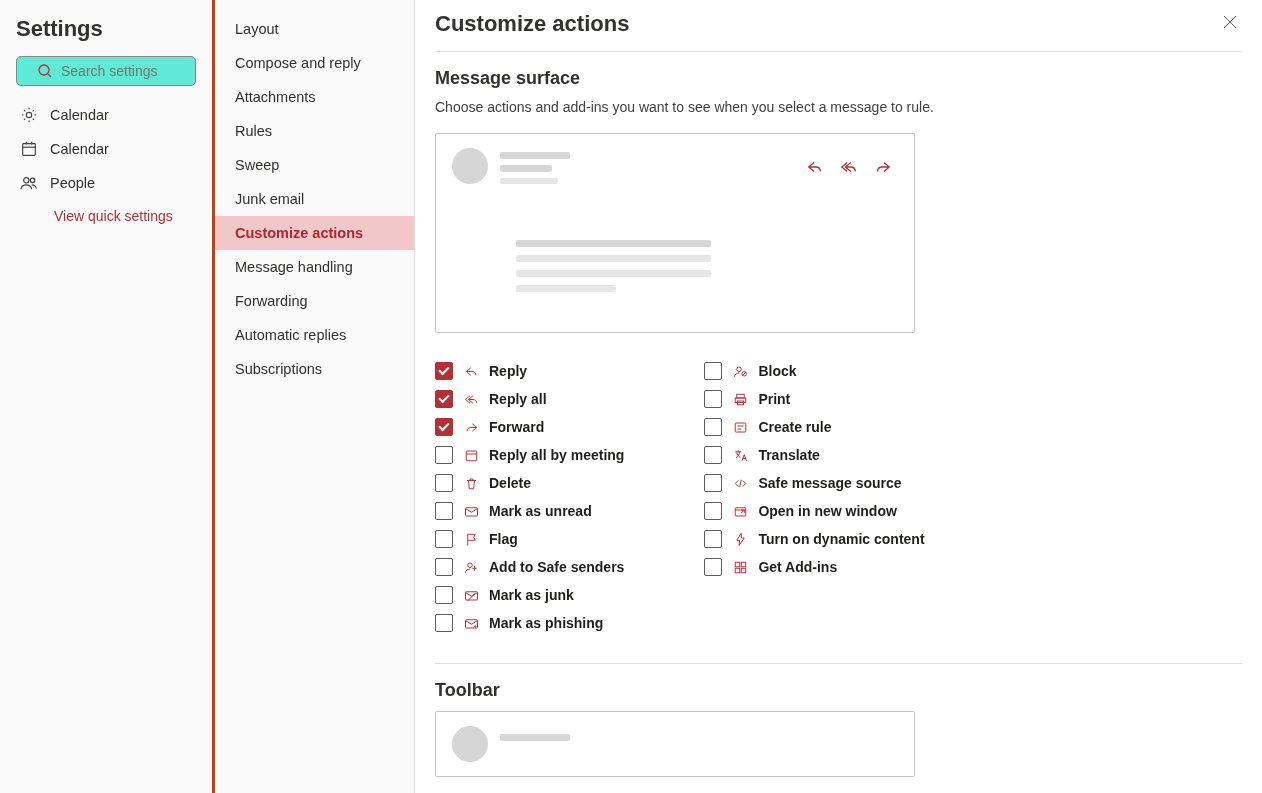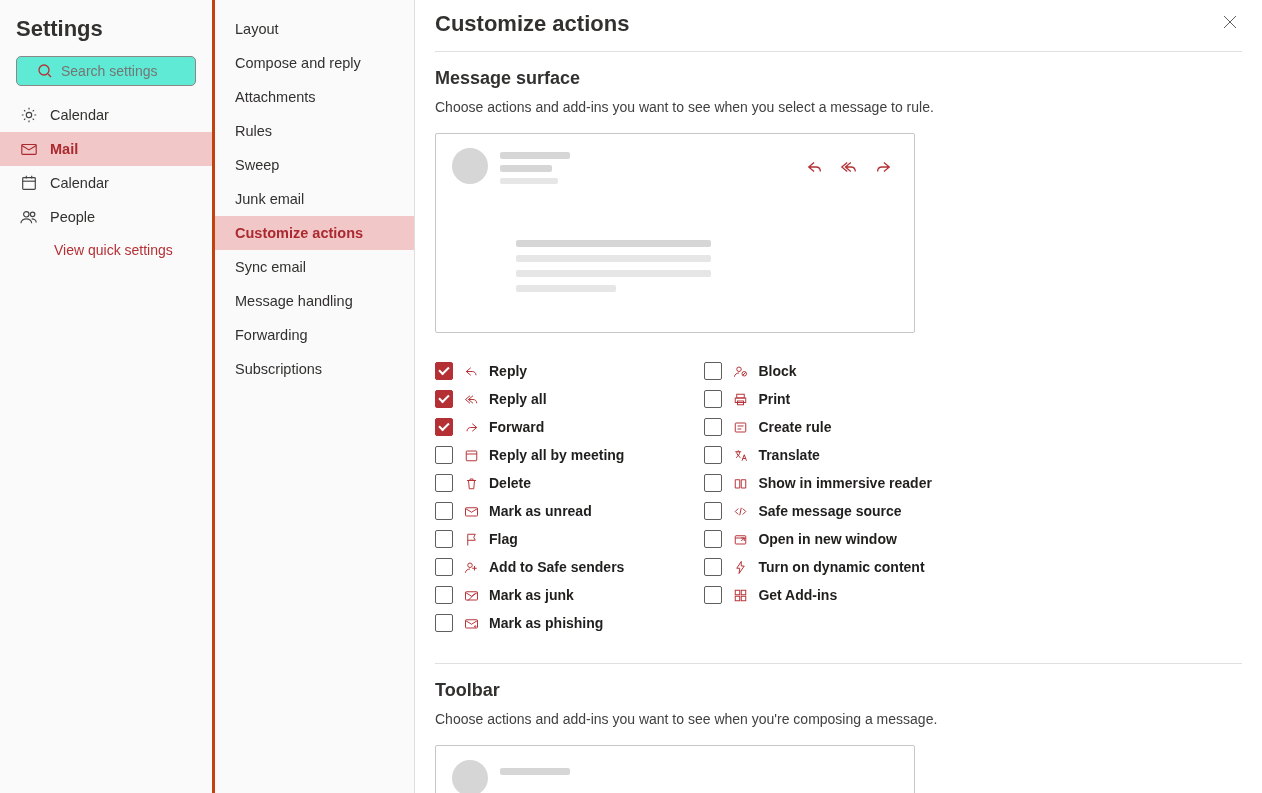--- a/index.html
+++ b/index.html
@@ -227,27 +227,20 @@
     </div>
   </div>
 
   <div class="nav-item">
     <svg viewBox="0 0 20 20" fill="none" stroke="#444" stroke-width="1.3">
         <circle cx="10" cy="10" r="3"></circle>
         <path d="M10 2v2M10 16v2M18 10h-2M4 10H2M15.5 4.5l-1.4 1.4M5.9 14.1l-1.4 1.4M15.5 15.5l-1.4-1.4M5.9 5.9 4.5 4.5"></path>
       </svg>
     <span>Calendar</span>
   </div>
-  <div class="nav-item active">
-    <svg viewBox="0 0 20 20" fill="none" stroke="#aa2a30" stroke-width="1.3">
-        <rect x="2" y="5" width="16" height="11" rx="1"></rect>
-        <path d="M2 6l8 5 8-5"></path>
-      </svg>
-    <span>Mail</span>
-  </div>
   <div class="nav-item">
     <svg viewBox="0 0 20 20" fill="none" stroke="#444" stroke-width="1.3">
         <rect x="3" y="4" width="14" height="13" rx="1"></rect>
         <line x1="3" y1="8" x2="17" y2="8"></line>
         <line x1="7" y1="2" x2="7" y2="5"></line>
         <line x1="13" y1="2" x2="13" y2="5"></line>
       </svg>
     <span>Calendar</span>
   </div>
   <div class="nav-item">
@@ -263,23 +256,23 @@
 </div>
 
 <div class="subnav">
   <div class="subnav-item">Layout</div>
   <div class="subnav-item">Compose and reply</div>
   <div class="subnav-item">Attachments</div>
   <div class="subnav-item">Rules</div>
   <div class="subnav-item">Sweep</div>
   <div class="subnav-item">Junk email</div>
   <div class="subnav-item active">Customize actions</div>
-  <div class="subnav-item">Sync email</div>
   <div class="subnav-item">Message handling</div>
   <div class="subnav-item">Forwarding</div>
+  <div class="subnav-item">Automatic replies</div>
   <div class="subnav-item">Subscriptions</div>
 </div>
 
 <div class="main">
   <div class="main-header">
     <div class="main-title">Customize actions</div>
     <div class="close-btn">
       <svg width="16" height="16" viewBox="0 0 16 16" stroke="#605e5c" stroke-width="1">
           <line x1="2" y1="2" x2="14" y2="14"></line>
           <line x1="14" y1="2" x2="2" y2="14"></line>
@@ -462,29 +455,20 @@
               <svg viewBox="0 0 20 20" fill="none" stroke="#b53035" stroke-width="1.3">
                 <path d="M3 5h8M7 3v2M5 5c0 3 2 6 5 8M9 5c0 3-2 6-5 8M12 17l3-8 3 8M13 14h4"></path>
               </svg>
             </span>
             <span class="action-label">Translate</span>
           </div>
           <div class="action-row">
             <div class="chk"></div>
             <span class="action-icon">
               <svg viewBox="0 0 20 20" fill="none" stroke="#b53035" stroke-width="1.3">
-                <path d="M3 5h6v11H3zM11 5h6v11h-6z"></path>
-              </svg>
-            </span>
-            <span class="action-label">Show in immersive reader</span>
-          </div>
-          <div class="action-row">
-            <div class="chk"></div>
-            <span class="action-icon">
-              <svg viewBox="0 0 20 20" fill="none" stroke="#b53035" stroke-width="1.3">
                 <path d="M7 6 3 10l4 4M13 6l4 4-4 4M11 5 9 15"></path>
               </svg>
             </span>
             <span class="action-label">Safe message source</span>
           </div>
           <div class="action-row">
             <div class="chk"></div>
             <span class="action-icon">
               <svg viewBox="0 0 20 20" fill="none" stroke="#b53035" stroke-width="1.3">
                 <rect x="3" y="5" width="14" height="11" rx="1"></rect>
@@ -514,21 +498,20 @@
               </svg>
             </span>
             <span class="action-label">Get Add-ins</span>
           </div>
         </div>
     </div>
   </div>
 
   <div class="section">
     <div class="section-title">Toolbar</div>
-    <div class="section-desc">Choose actions and add-ins you want to see when you're composing a message.</div>
     <div class="preview-card compose">
       <div class="preview-header">
         <div class="avatar"></div>
         <div class="skel-lines" style="margin-top:8px;">
           <div class="skel w70"></div>
         </div>
       </div>
     </div>
   </div>
 </div>

